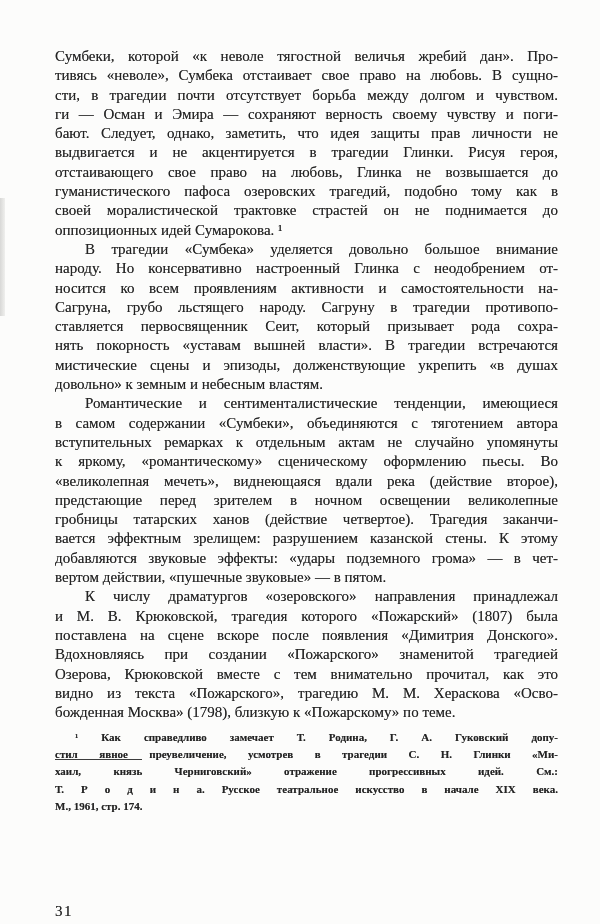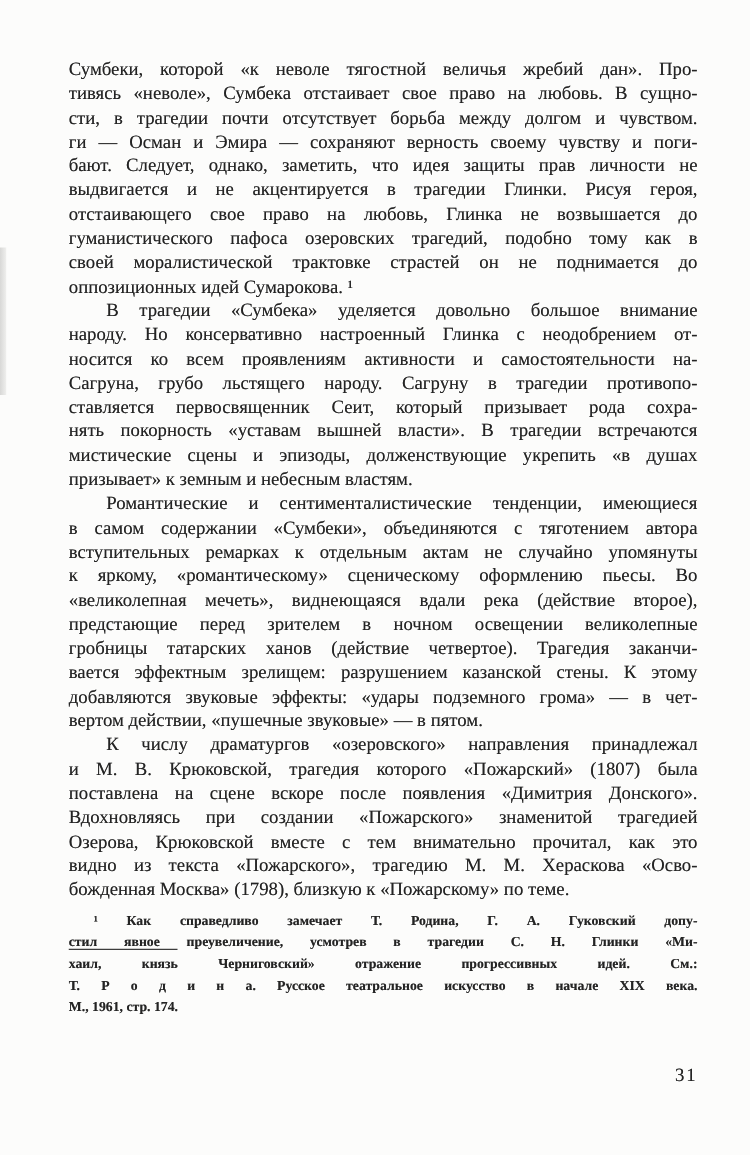--- a/index.html
+++ b/index.html
@@ -55,23 +55,23 @@
     line-height: 17.2px;
     text-shadow: 0 0 0.4px rgba(30,30,30,0.5);
     font-weight: bold;
   }
   .footnote .line.indent {
     text-indent: 20px;
   }
   .page-number {
     position: absolute;
     left: 55px;
-    top: 853px;
+    top: 903px;
     width: 503px;
-    text-align: right;
+    text-align: left;
     font-size: 15px;
     letter-spacing: 1.5px;
     text-shadow: 0 0 0.4px rgba(30,30,30,0.55);
   }
   .scan-artifact-left {
     position: absolute;
     left: 0;
     top: 198px;
     width: 5px;
     height: 118px;
@@ -98,21 +98,21 @@
         <div class="line last">оппозиционных идей Сумарокова. ¹</div>
       </div>
       <div>
         <div class="line indent">В трагедии «Сумбека» уделяется довольно большое внимание</div>
         <div class="line">народу. Но консервативно настроенный Глинка с неодобрением от-</div>
         <div class="line">носится ко всем проявлениям активности и самостоятельности на-</div>
         <div class="line">Сагруна, грубо льстящего народу. Сагруну в трагедии противопо-</div>
         <div class="line">ставляется первосвященник Сеит, который призывает рода сохра-</div>
         <div class="line">нять покорность «уставам вышней власти». В трагедии встречаются</div>
         <div class="line">мистические сцены и эпизоды, долженствующие укрепить «в душах</div>
-        <div class="line last">призывает» к земным и небесным властям.</div>
+        <div class="line last">довольно» к земным и небесным властям.</div>
       </div>
       <div>
         <div class="line indent">Романтические и сентименталистические тенденции, имеющиеся</div>
         <div class="line">в самом содержании «Сумбеки», объединяются с тяготением автора</div>
         <div class="line">вступительных ремарках к отдельным актам не случайно упомянуты</div>
         <div class="line">к яркому, «романтическому» сценическому оформлению пьесы. Во</div>
         <div class="line">«великолепная мечеть», виднеющаяся вдали река (действие второе),</div>
         <div class="line">предстающие перед зрителем в ночном освещении великолепные</div>
         <div class="line">гробницы татарских ханов (действие четвертое). Трагедия заканчи-</div>
         <div class="line">вается эффектным зрелищем: разрушением казанской стены. К этому</div>

